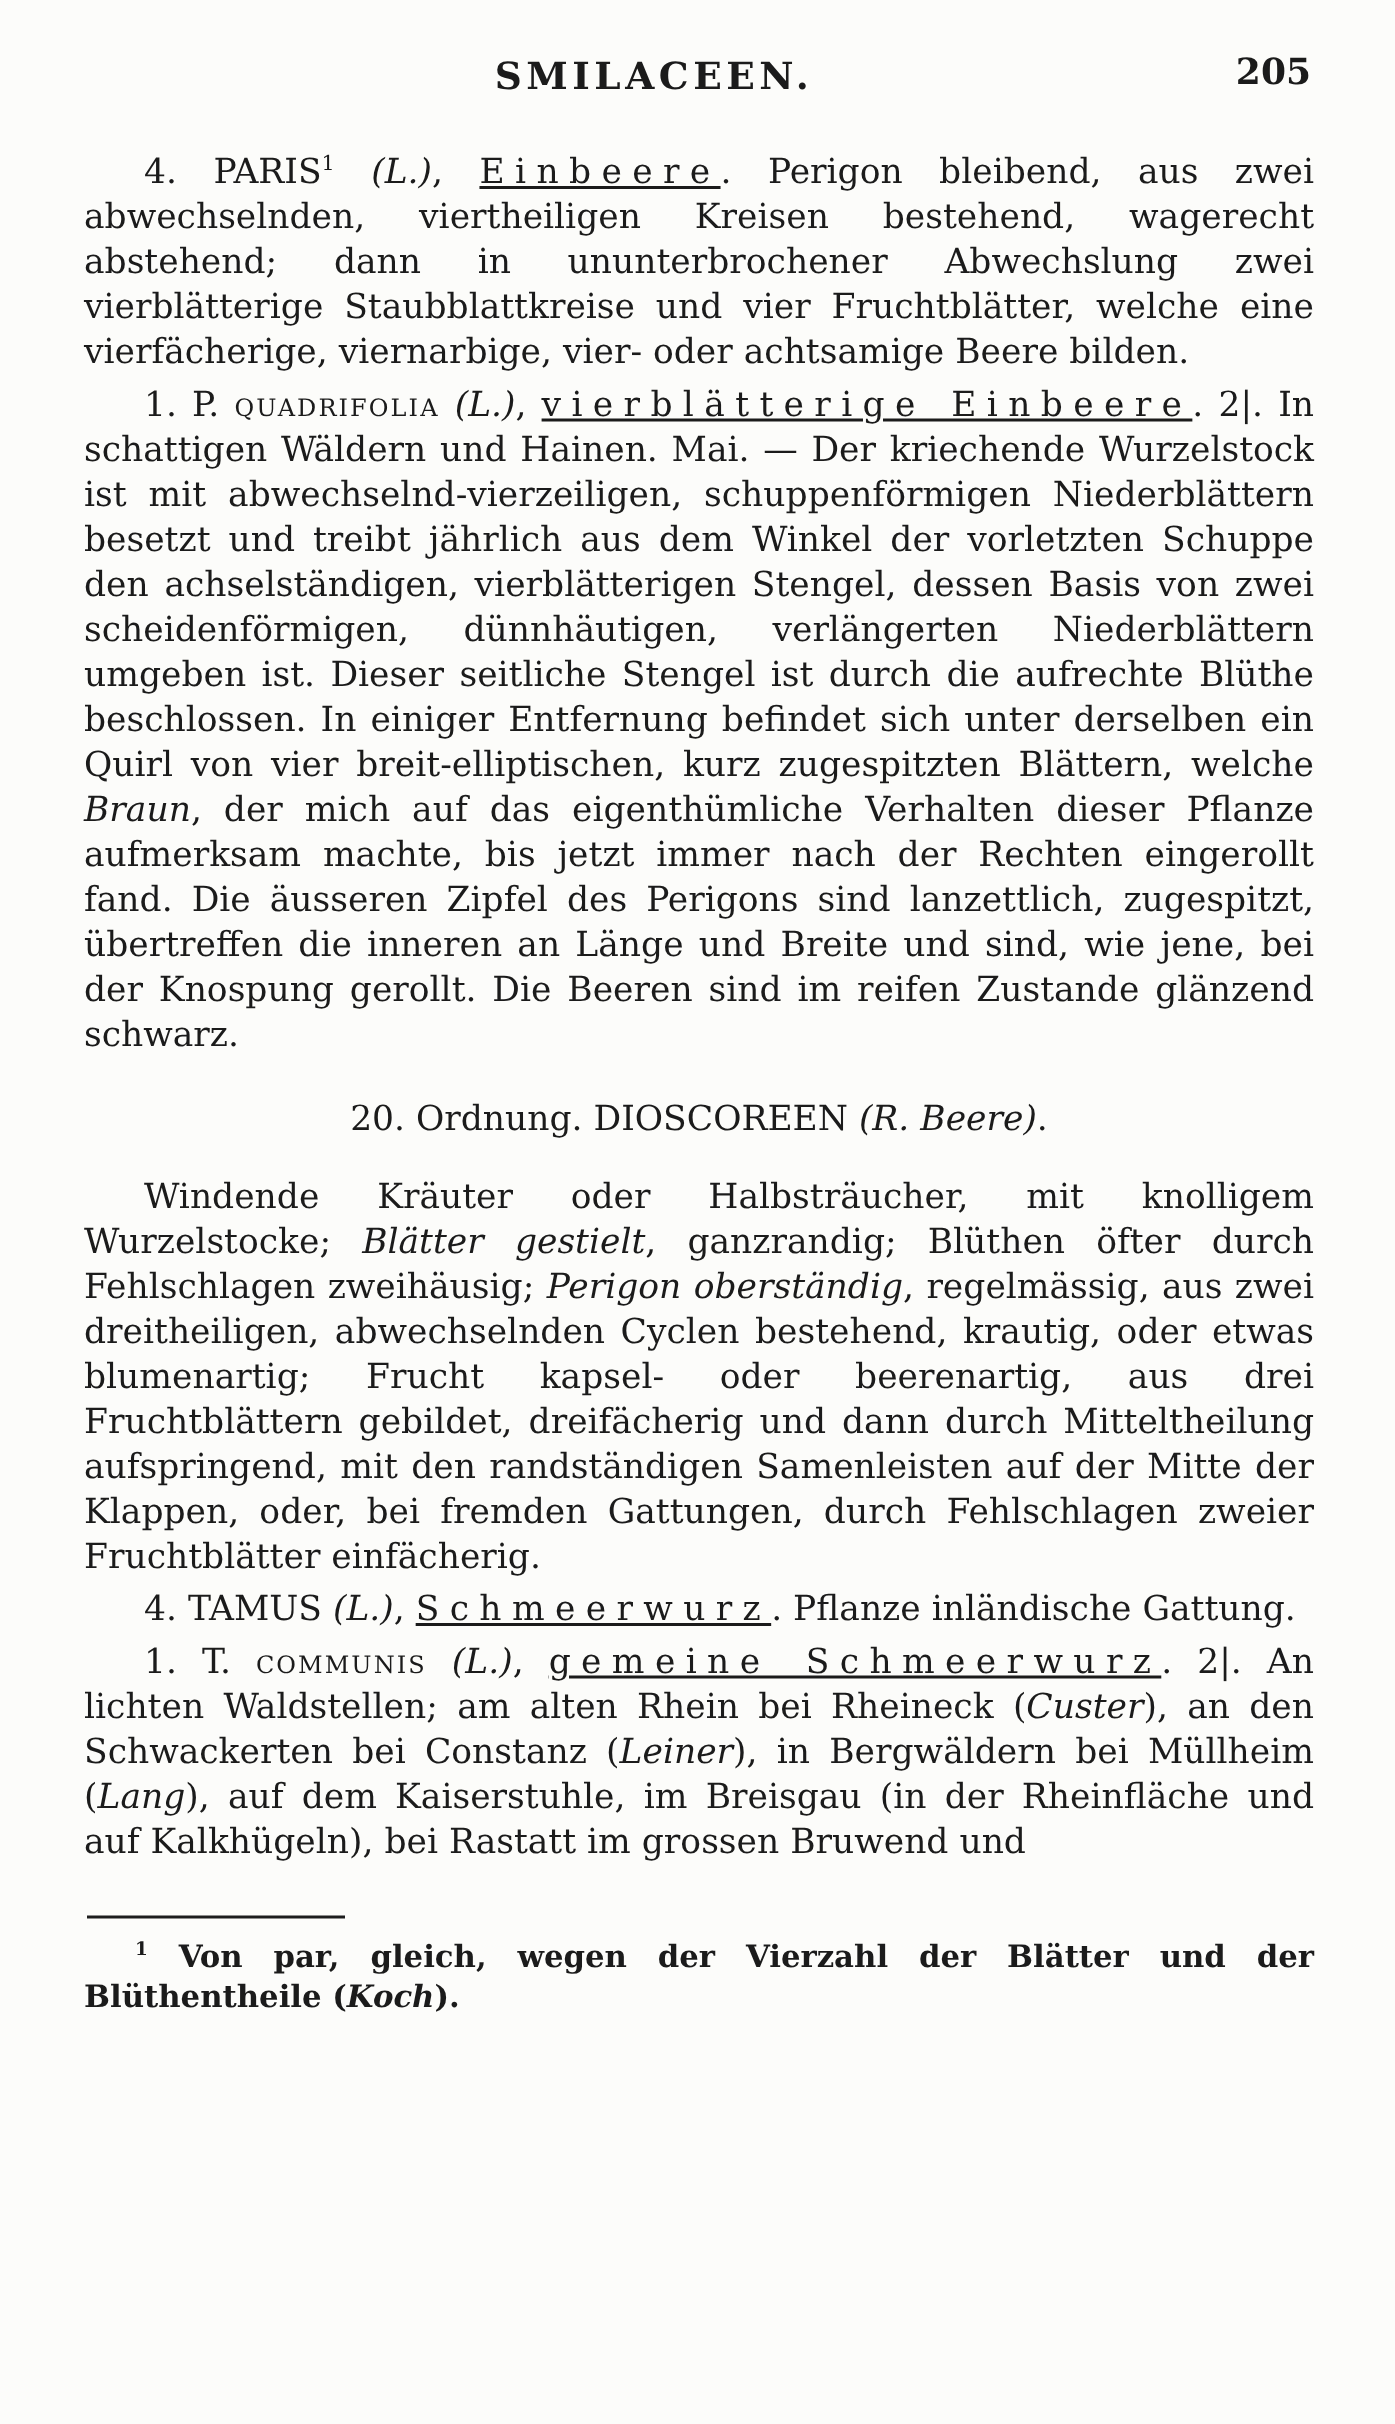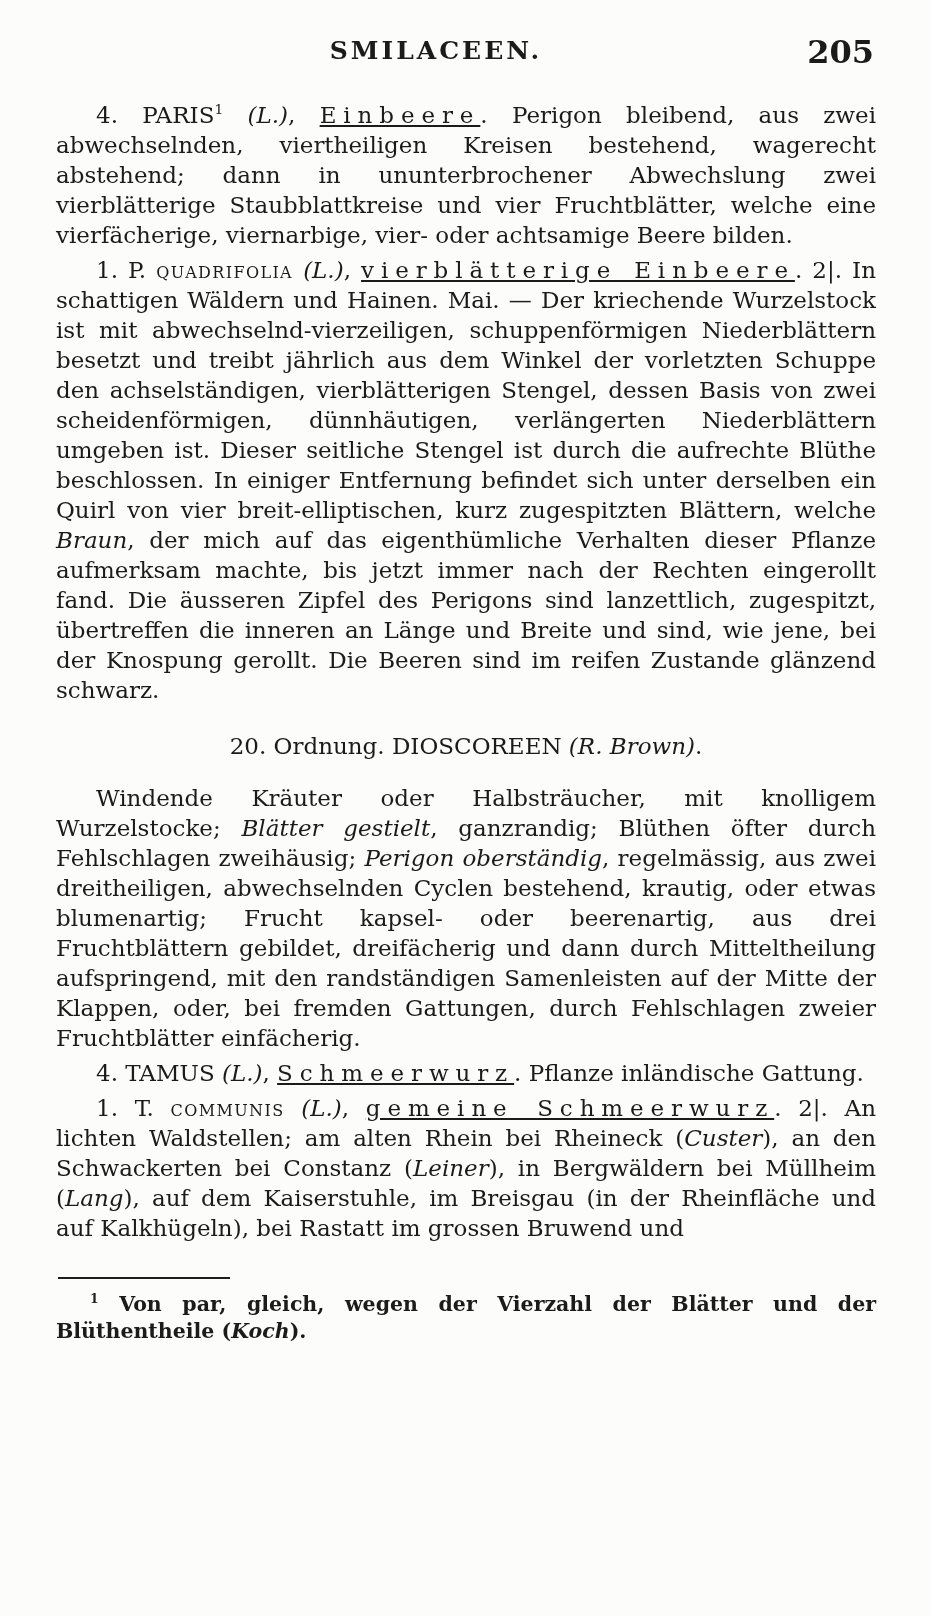--- a/index.html
+++ b/index.html
@@ -31,21 +31,21 @@
       right: 60px;
       text-align: center;
       font-size: 25px;
       letter-spacing: 3px;
       font-weight: 600;
     }
     .page-number {
       position: absolute;
       right: 2px;
       top: -3px;
-      font-size: 32px;
+      font-size: 24px;
       font-weight: 600;
     }
 
     
     .blocks { text-align: justify; hyphens: auto; }
 
     .block {
       font-size: 23px;
       line-height: 30px;
       text-align: justify;
@@ -93,21 +93,21 @@
 <div class="page">
 
   <div class="running-head">
     <div class="running-title">SMILACEEN.</div>
     <div class="page-number">205</div>
   </div>
 
   <div class="blocks">
       <p class="block paragraph"><span class="run plain">4. PARIS</span><span class="run sup">1</span><span class="run plain"> </span><span class="run italic">(L.)</span><span class="run plain">, </span><span class="run spaced">Einbeere</span><span class="run plain">. Perigon bleibend, aus zwei abwechselnden, viertheiligen Kreisen bestehend, wagerecht abstehend; dann in ununterbrochener Abwechslung zwei vierblätterige Staubblattkreise und vier Fruchtblätter, welche eine vierfächerige, viernarbige, vier- oder achtsamige Beere bilden.</span></p>
       <p class="block paragraph"><span class="run plain">1. P. </span><span class="run smallcaps">quadrifolia</span><span class="run plain"> </span><span class="run italic">(L.)</span><span class="run plain">, </span><span class="run spaced">vierblätterige Einbeere</span><span class="run plain">. 2|. In schattigen Wäldern und Hainen. Mai. — Der kriechende Wurzelstock ist mit abwechselnd-vierzeiligen, schuppenförmigen Niederblättern besetzt und treibt jährlich aus dem Winkel der vorletzten Schuppe den achselständigen, vierblätterigen Stengel, dessen Basis von zwei scheidenförmigen, dünnhäutigen, verlängerten Niederblättern umgeben ist. Dieser seitliche Stengel ist durch die aufrechte Blüthe beschlossen. In einiger Entfernung befindet sich unter derselben ein Quirl von vier breit-elliptischen, kurz zugespitzten Blättern, welche </span><span class="run italic">Braun</span><span class="run plain">, der mich auf das eigenthümliche Verhalten dieser Pflanze aufmerksam machte, bis jetzt immer nach der Rechten eingerollt fand. Die äusseren Zipfel des Perigons sind lanzettlich, zugespitzt, übertreffen die inneren an Länge und Breite und sind, wie jene, bei der Knospung gerollt. Die Beeren sind im reifen Zustande glänzend schwarz.</span></p>
-      <p class="block heading"><span class="run plain">20. Ordnung. DIOSCOREEN </span><span class="run italic">(R. Brown)</span><span class="run plain">.</span></p>
+      <p class="block heading"><span class="run plain">20. Ordnung. DIOSCOREEN </span><span class="run italic">(R. Beere)</span><span class="run plain">.</span></p>
       <p class="block paragraph"><span class="run plain">Windende Kräuter oder Halbsträucher, mit knolligem Wurzelstocke; </span><span class="run italic">Blätter gestielt</span><span class="run plain">, ganzrandig; Blüthen öfter durch Fehlschlagen zweihäusig; </span><span class="run italic">Perigon oberständig</span><span class="run plain">, regelmässig, aus zwei dreitheiligen, abwechselnden Cyclen bestehend, krautig, oder etwas blumenartig; Frucht kapsel- oder beerenartig, aus drei Fruchtblättern gebildet, dreifächerig und dann durch Mitteltheilung aufspringend, mit den randständigen Samenleisten auf der Mitte der Klappen, oder, bei fremden Gattungen, durch Fehlschlagen zweier Fruchtblätter einfächerig.</span></p>
       <p class="block paragraph"><span class="run plain">4. TAMUS </span><span class="run italic">(L.)</span><span class="run plain">, </span><span class="run spaced">Schmeerwurz</span><span class="run plain">. Pflanze inländische Gattung.</span></p>
       <p class="block paragraph"><span class="run plain">1. T. </span><span class="run smallcaps">communis</span><span class="run plain"> </span><span class="run italic">(L.)</span><span class="run plain">, </span><span class="run spaced">gemeine Schmeerwurz</span><span class="run plain">. 2|. An lichten Waldstellen; am alten Rhein bei Rheineck (</span><span class="run italic">Custer</span><span class="run plain">), an den Schwackerten bei Constanz (</span><span class="run italic">Leiner</span><span class="run plain">), in Bergwäldern bei Müllheim (</span><span class="run italic">Lang</span><span class="run plain">), auf dem Kaiserstuhle, im Breisgau (in der Rheinfläche und auf Kalkhügeln), bei Rastatt im grossen Bruwend und</span></p>
     </div>
 
   <div class="footnote-section">
     <hr class="footnote-rule">
     <p class="block footnote"><span class="run sup">1</span><span class="run plain"> Von par, gleich, wegen der Vierzahl der Blätter und der Blüthentheile (</span><span class="run italic">Koch</span><span class="run plain">).</span></p>
   </div>
 

